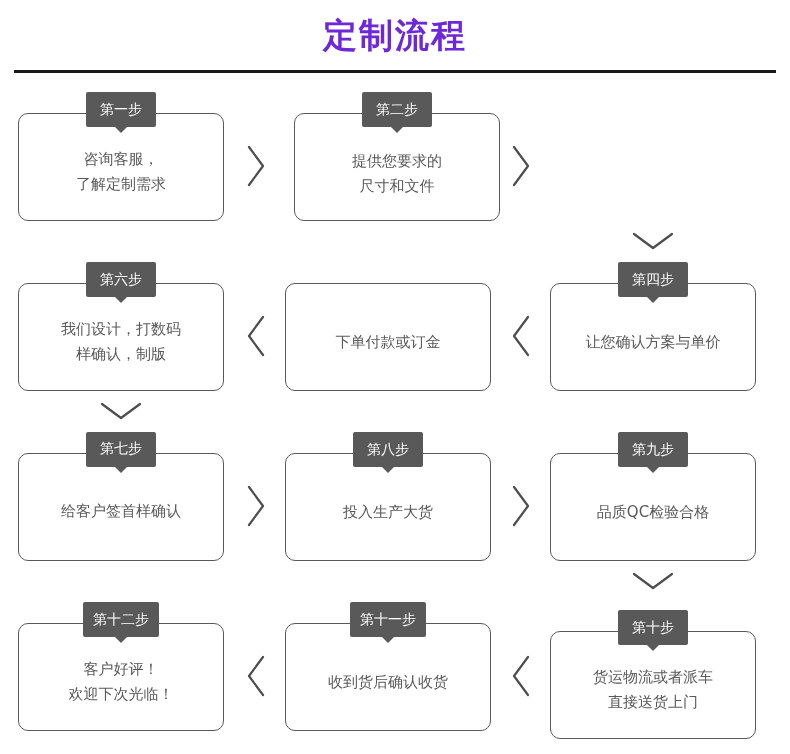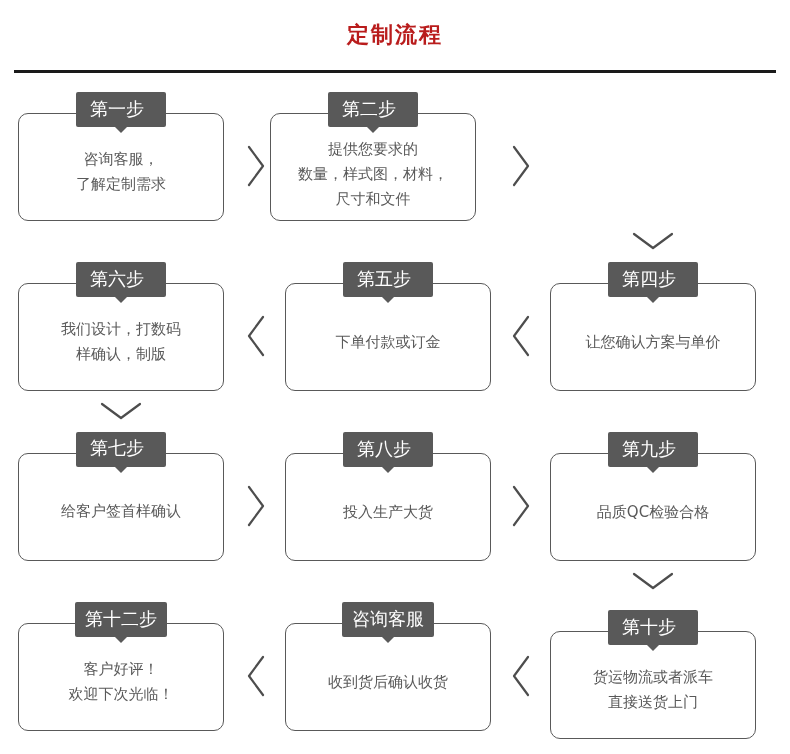--- a/index.html
+++ b/index.html
@@ -16,23 +16,23 @@
   }
 
   
   .title-block {
     width: 790px;
     padding-top: 12px;
     box-sizing: border-box;
   }
   .page-title {
     text-align: center;
-    font-size: 22px;
+    font-size: 34px;
     font-weight: bold;
-    color: #b91c1c;
+    color: #6d28d9;
     letter-spacing: 2px;
     line-height: 46px;
     margin: 0;
   }
   .title-rule {
     width: 762px;
     margin: 12px auto 0 auto;
     height: 0;
     border-top: 3px solid #1a1a1a;
   }
@@ -75,23 +75,23 @@
   }
 
   
   .badge {
     position: absolute;
     top: -22px;
     left: 50%;
     transform: translateX(-50%);
     background: #595959;
     color: #ffffff;
-    font-size: 18px;
+    font-size: 14px;
     line-height: 20px;
-    padding: 7px 22px 8px 14px;
+    padding: 7px 14px 8px 14px;
     border-radius: 2px;
     white-space: nowrap;
     text-align: center;
     z-index: 3;
   }
   .badge::after {
     content: "";
     position: absolute;
     left: 50%;
     bottom: -6px;
@@ -141,25 +141,24 @@
       <div class="card-line">了解定制需求</div>
     </div>
   </div>
 
   <div class="chev" style="left:243px; top:70px;">
     <svg viewBox="0 0 26 46" fill="none" aria-hidden="true">
       <path d="M6 4 L20 23 L6 42" stroke="#4d4d4d" stroke-width="2.2" stroke-linecap="round" stroke-linejoin="round" fill="none"></path>
     </svg>
   </div>
 
-  <div class="card" style="left:270px; top:40px;text-decoration:underline;">
+  <div class="card" style="left:294px; top:40px;text-decoration:underline;">
     <div class="badge">第二步</div>
     <div class="card-body" style="padding-top:14px;">
       <div class="card-line">提供您要求的</div>
-      <div class="card-line">数量，样式图，材料，</div>
       <div class="card-line">尺寸和文件</div>
     </div>
   </div>
 
   <div class="chev" style="left:508px; top:70px;">
     <svg viewBox="0 0 26 46" fill="none" aria-hidden="true">
       <path d="M6 4 L20 23 L6 42" stroke="#4d4d4d" stroke-width="2.2" stroke-linecap="round" stroke-linejoin="round" fill="none"></path>
     </svg>
   </div>
 
@@ -177,21 +176,20 @@
     </div>
   </div>
 
   <div class="chev" style="left:508px; top:240px;">
     <svg viewBox="0 0 26 46" fill="none" aria-hidden="true">
       <path d="M20 4 L6 23 L20 42" stroke="#4d4d4d" stroke-width="2.2" stroke-linecap="round" stroke-linejoin="round" fill="none"></path>
     </svg>
   </div>
 
   <div class="card" style="left:285px; top:210px;">
-    <div class="badge">第五步</div>
     <div class="card-body">
       <div class="card-line">下单付款或订金</div>
     </div>
   </div>
 
   <div class="chev" style="left:243px; top:240px;">
     <svg viewBox="0 0 26 46" fill="none" aria-hidden="true">
       <path d="M20 4 L6 23 L20 42" stroke="#4d4d4d" stroke-width="2.2" stroke-linecap="round" stroke-linejoin="round" fill="none"></path>
     </svg>
   </div>
@@ -257,21 +255,21 @@
     </div>
   </div>
 
   <div class="chev" style="left:508px; top:580px;">
     <svg viewBox="0 0 26 46" fill="none" aria-hidden="true">
       <path d="M20 4 L6 23 L20 42" stroke="#4d4d4d" stroke-width="2.2" stroke-linecap="round" stroke-linejoin="round" fill="none"></path>
     </svg>
   </div>
 
   <div class="card" style="left:285px; top:550px;">
-    <div class="badge badge-wide">咨询客服</div>
+    <div class="badge badge-wide">第十一步</div>
     <div class="card-body">
       <div class="card-line">收到货后确认收货</div>
     </div>
   </div>
 
   <div class="chev" style="left:243px; top:580px;">
     <svg viewBox="0 0 26 46" fill="none" aria-hidden="true">
       <path d="M20 4 L6 23 L20 42" stroke="#4d4d4d" stroke-width="2.2" stroke-linecap="round" stroke-linejoin="round" fill="none"></path>
     </svg>
   </div>

